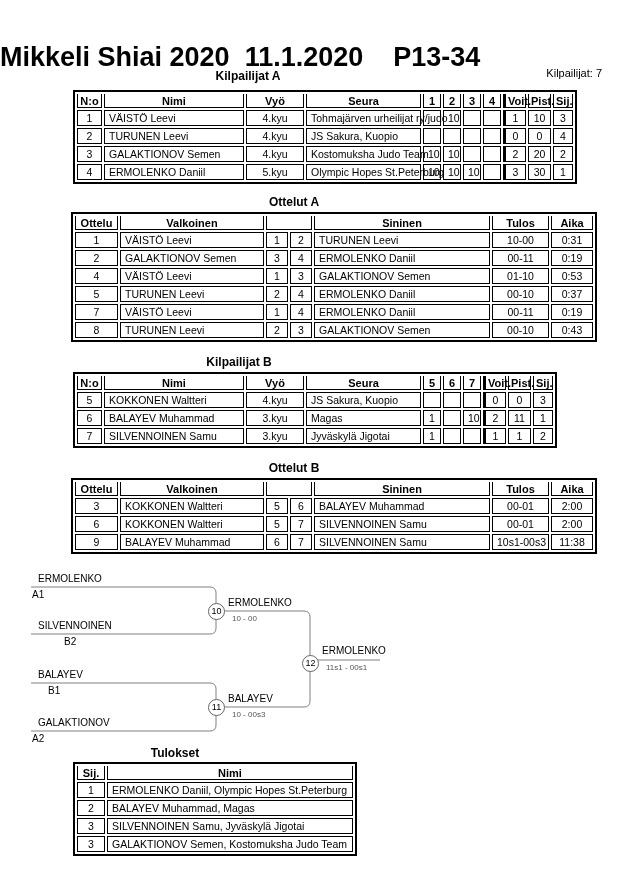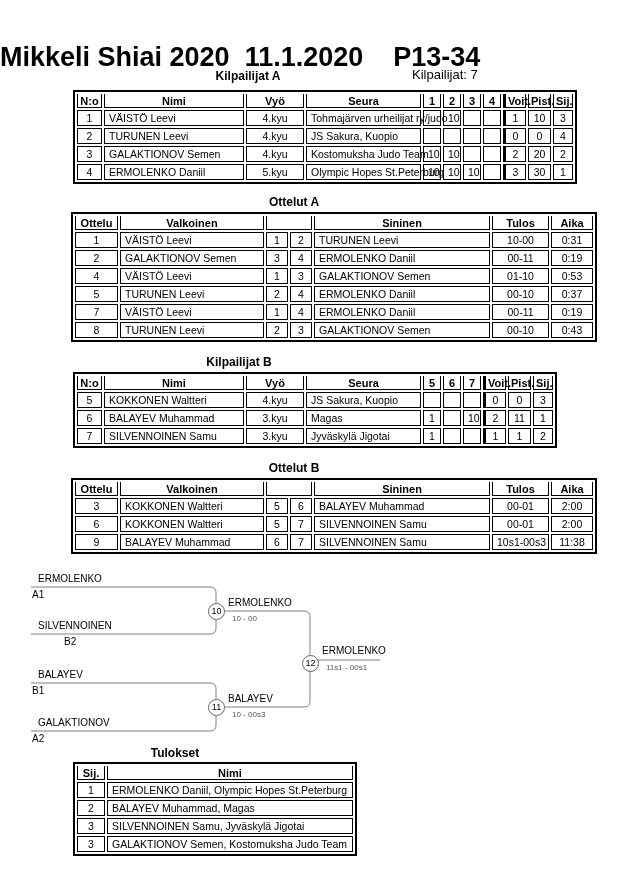--- a/index.html
+++ b/index.html
@@ -1,20 +1,20 @@
 <!DOCTYPE html>
 <html><head>
 <meta charset="utf-8">
 <style>
   html,body{margin:0;padding:0;background:#fff;}
   body{width:630px;height:891px;position:relative;font-family:"Liberation Sans",sans-serif;color:#000;}
   .abs{position:absolute;}
   .page-title{left:0;top:42px;width:498px;text-align:left;font-size:27px;font-weight:bold;white-space:pre;}
   .sec-title{position:absolute;font-size:12px;font-weight:bold;text-align:center;white-space:nowrap;}
-  .count-label{position:absolute;left:412px;top:67px;width:172px;text-align:left;font-size:13px;}
+  .count-label{position:absolute;left:430px;top:67px;width:172px;text-align:right;font-size:11px;}
   table.tbl{position:absolute;border-collapse:separate;border-spacing:2px;border:2px solid #000;table-layout:fixed;background:#fff;margin-left:40px;}
   table.tbl th{font-weight:bold;font-size:11px;border:1px solid #000;border-top:none;height:14px;padding:0 2px;text-align:center;white-space:nowrap;overflow:visible;box-sizing:border-box;}
   table.tbl td{font-size:10.5px;border:1px solid #000;height:16px;padding:0 4px;vertical-align:middle;white-space:nowrap;box-sizing:border-box;background:transparent;}
   td.c{text-align:center;padding:0 1px;}
   .thickleft{border-left:3px solid #000 !important;}
   th.nl{border-left:none;}
   th.nr{border-right:none;}
   td.seura{overflow:visible;}
   
   .bracket{position:absolute;left:20px;top:565px;width:440px;height:195px;}
@@ -317,21 +317,21 @@
     <path d="M 11 118 H 190 Q 196 118 196 124 V 160 Q 196 166 190 166 H 11" fill="none" stroke="#808080" stroke-width="1"></path>
     <path d="M 196 46 H 284 Q 290 46 290 52 V 95" fill="none" stroke="#808080" stroke-width="1"></path>
     <path d="M 196 142 H 284 Q 290 142 290 136 V 95" fill="none" stroke="#808080" stroke-width="1"></path>
     <path d="M 290 95 H 360" fill="none" stroke="#808080" stroke-width="1"></path>
   </svg>
   <div class="bk-name" style="left:18px;top:8px;">ERMOLENKO</div>
   <div class="bk-seed" style="left:12px;top:24px;">A1</div>
   <div class="bk-name" style="left:18px;top:55px;">SILVENNOINEN</div>
   <div class="bk-seed" style="left:12px;top:71px;margin-left:32px;">B2</div>
   <div class="bk-name" style="left:18px;top:104px;">BALAYEV</div>
-  <div class="bk-seed" style="left:12px;top:120px;">B1</div>
+  <div class="bk-seed" style="left:28px;top:120px;">B1</div>
   <div class="bk-name" style="left:18px;top:152px;">GALAKTIONOV</div>
   <div class="bk-seed" style="left:12px;top:168px;">A2</div>
   <div class="bk-circle" style="left:188px;top:38px;">10</div>
   <div class="bk-circle" style="left:188px;top:134px;">11</div>
   <div class="bk-circle" style="left:282px;top:90px;">12</div>
   <div class="bk-name" style="left:208px;top:32px;">ERMOLENKO</div>
   <div class="bk-score" style="left:212px;top:49px;">10 - 00</div>
   <div class="bk-name" style="left:208px;top:128px;">BALAYEV</div>
   <div class="bk-score" style="left:212px;top:145px;">10 - 00s3</div>
   <div class="bk-name" style="left:302px;top:80px;">ERMOLENKO</div>

